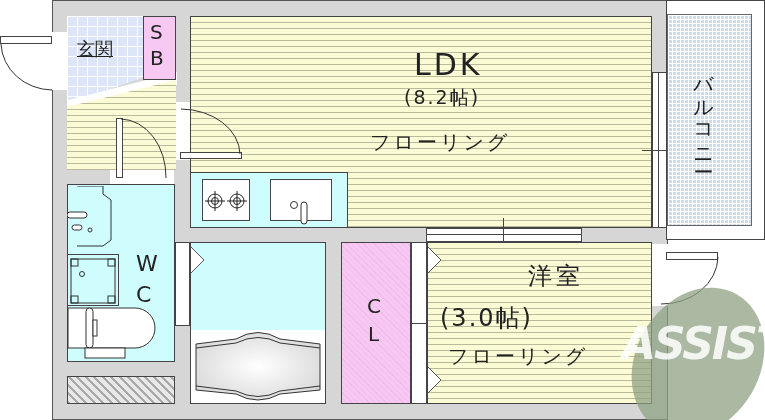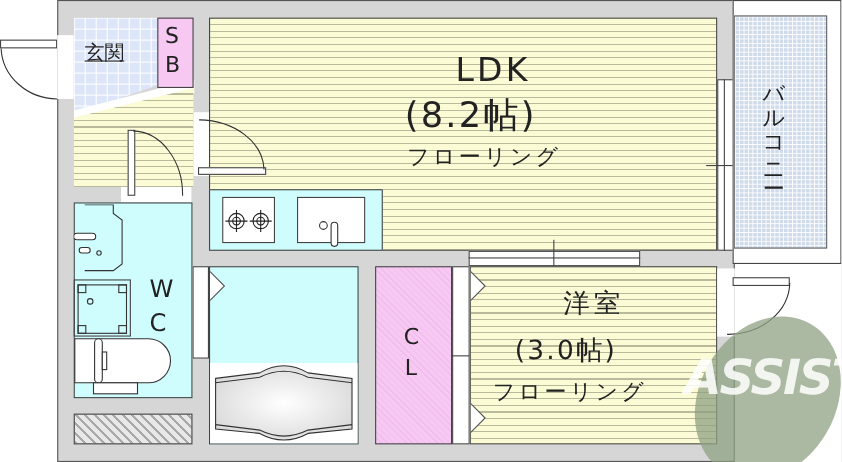--- a/index.html
+++ b/index.html
@@ -38,21 +38,21 @@
   </svg>
 <div class="abs" style="left:52px;top:32px;width:15px;height:58px;background:#fff;"></div>
 
 <div class="abs" style="left:116px;top:118px;width:7px;height:60px;background:#fff;border:1px solid #444;"></div>
 <svg class="abs" style="left:120px;top:118px;" width="50" height="62">
     <path class="door-arc" d="M1 1 A 46 58 0 0 1 46 60"></path>
   </svg>
 
 <div class="abs flooring outline" style="left:190px;top:16px;width:462px;height:212px;"></div>
 <div class="label" style="left:414px;top:50px;font-size:30px;letter-spacing:3px;">LDK</div>
-<div class="label" style="left:368px;top:88px;font-size:32px;letter-spacing:2px;">(8.2帖)</div>
+<div class="label" style="left:404px;top:88px;font-size:19px;letter-spacing:2px;">(8.2帖)</div>
 <div class="label" style="left:370px;top:132px;font-size:20px;letter-spacing:3px;">フローリング</div>
 
 <div class="abs" style="left:176px;top:102px;width:14px;height:58px;background:#fff;"></div>
 <div class="abs" style="left:180px;top:152px;width:62px;height:7px;background:#fff;border:1px solid #444;"></div>
 <svg class="abs" style="left:180px;top:108px;" width="64" height="48">
     <path class="door-arc" d="M1 1 A 60 46 0 0 1 60 46"></path>
   </svg>
 
 <div class="abs cyan outline" style="left:190px;top:172px;width:158px;height:56px;"></div>
 <div class="abs outline" style="left:202px;top:179px;width:48px;height:42px;background:#fff;"></div>
@@ -137,22 +137,22 @@
 <div class="abs" style="left:411px;top:242px;width:16px;height:162px;background:#fff;border:1px solid #444;"></div>
 <div class="abs" style="left:411px;top:323px;width:16px;height:1px;background:#444;"></div>
 
 <div class="abs flooring outline" style="left:427px;top:242px;width:225px;height:162px;"></div>
 <svg class="abs" style="left:427px;top:246px;" width="16" height="28">
     <path d="M1 1 L14 14 L1 27" fill="#fff" stroke="#555"></path>
   </svg>
 <svg class="abs" style="left:427px;top:366px;" width="16" height="28">
     <path d="M1 1 L14 14 L1 27" fill="#fff" stroke="#555"></path>
   </svg>
-<div class="label" style="left:512px;top:264px;font-size:24px;letter-spacing:4px;">洋室</div>
-<div class="label" style="left:468px;top:306px;font-size:24px;letter-spacing:2px;">(3.0帖)</div>
+<div class="label" style="left:528px;top:264px;font-size:24px;letter-spacing:4px;">洋室</div>
+<div class="label" style="left:440px;top:306px;font-size:24px;letter-spacing:2px;">(3.0帖)</div>
 <div class="label" style="left:448px;top:346px;font-size:20px;letter-spacing:3px;">フローリング</div>
 
 <div class="abs" style="left:652px;top:244px;width:16px;height:62px;background:#fff;"></div>
 <div class="abs" style="left:666px;top:252px;width:52px;height:8px;background:#fff;border:1px solid #444;"></div>
 <svg class="abs" style="left:660px;top:256px;" width="60" height="50">
     <path class="door-arc" d="M58 1 A 56 48 0 0 1 1 48"></path>
   </svg>
 
 <svg class="abs" style="left:606px;top:278px;opacity:0.75;" width="159" height="142">
   <ellipse cx="92" cy="84" rx="62" ry="78" transform="rotate(30 92 84)" fill="#8fa283"></ellipse>

